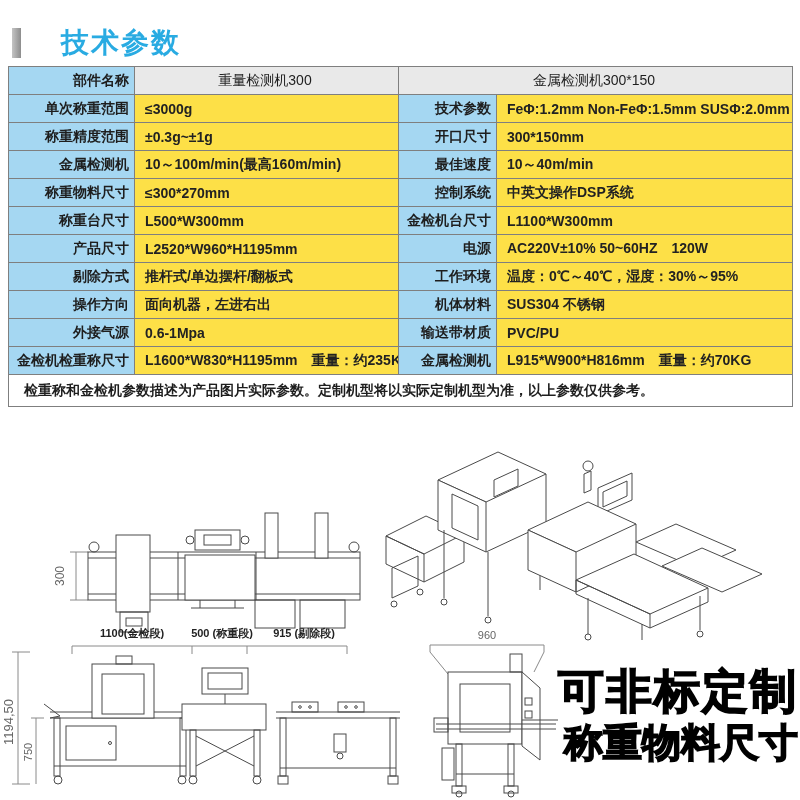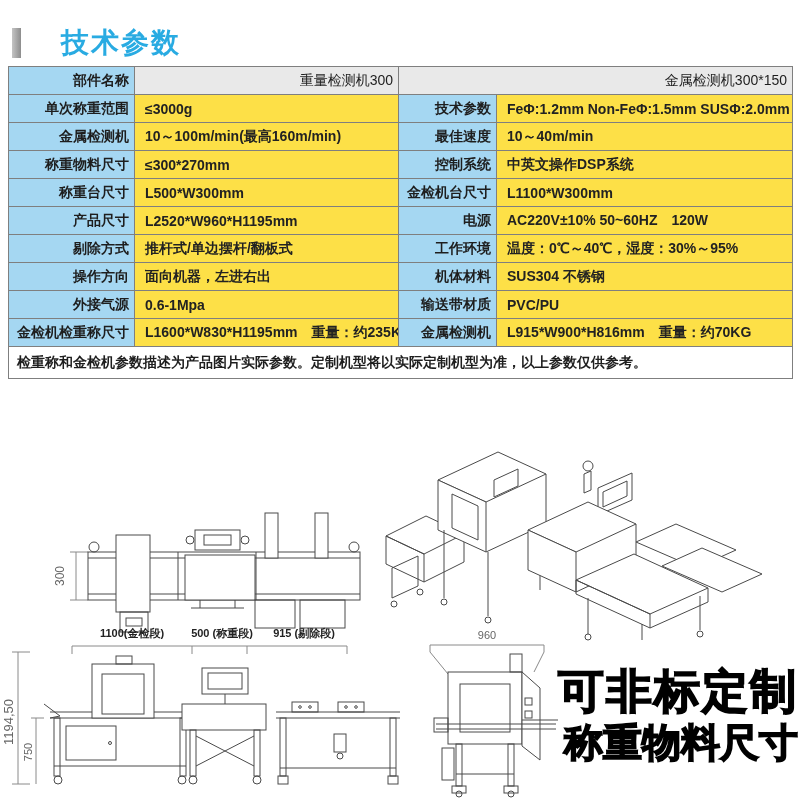--- a/index.html
+++ b/index.html
@@ -6,23 +6,23 @@
   html,body { background:#fff; }
   body { width:800px; height:800px; font-family:"Liberation Sans", sans-serif; position:relative; overflow:hidden; }
 
   .hdr-block { position:absolute; top:24px; left:12px; display:flex; align-items:center;gap:30px; }
   .hdr-bar { width:9px; height:30px; background:linear-gradient(to right,#c4c4c4,#8d8d8d); margin-right:10px; }
   .hdr-title { font-size:28px; font-weight:bold; color:#29abe2; letter-spacing:2px; }
 
   table.spec { position:absolute; top:66px; left:8px; width:784px; border-collapse:collapse; table-layout:fixed; }
   .spec td { border:1px solid #7f7f7f; height:28px; font-size:14px; color:#1e1e1e; padding:0 5px 0 2px; overflow:hidden; white-space:nowrap; }
   .spec td.lbl { background:#a5d7f2; text-align:right; font-weight:bold; }
-  .spec td.hdr { background:#e9e9e9; text-align:right;margin-top:24px; }
+  .spec td.hdr { background:#e9e9e9; text-align:center;margin-top:24px; }
   .spec td.val { background:#fde047; text-align:left; padding-left:10px; font-weight:bold; color:#222; }
-  .spec td.note { background:#fff; font-weight:bold; padding:5px 8px; height:32px; white-space:normal; }
+  .spec td.note { background:#fff; font-weight:bold; padding:5px 15px; height:32px; white-space:normal; }
 
   svg.draw-svg { position:absolute; }
   .ln { stroke:#4a4a4a; stroke-width:1; fill:none; }
   .lnw { stroke:#4a4a4a; stroke-width:1; fill:#fff; }
   .dim { stroke:#8a8a8a; stroke-width:1; fill:none; }
   .dimtxt { font-size:11px; fill:#666; font-family:"Liberation Sans",sans-serif; }
   .sect { font-size:11px; font-weight:bold; fill:#222; font-family:"Liberation Sans",sans-serif; }
 
   .slogan { position:absolute; left:534px; top:664px; width:264px; text-align:right; color:#000; font-weight:bold; }
   .slogan .l1 { font-size:46px; line-height:1.2; letter-spacing:2px; -webkit-text-stroke:1.5px #000; }
@@ -47,20 +47,26 @@
       <tr>
     <td class="lbl">部件名称</td>
     <td class="hdr">重量检测机300</td>
     <td class="hdr" colspan="2">金属检测机300*150</td>
   </tr>
   <tr>
     <td class="lbl">单次称重范围</td>
     <td class="val">≤3000g</td>
     <td class="lbl">技术参数</td>
     <td class="val">FeΦ:1.2mm Non-FeΦ:1.5mm SUSΦ:2.0mm</td>
+  </tr>
+  <tr>
+    <td class="lbl">称重精度范围</td>
+    <td class="val">±0.3g~±1g</td>
+    <td class="lbl">开口尺寸</td>
+    <td class="val">300*150mm</td>
   </tr>
   <tr>
     <td class="lbl">金属检测机</td>
     <td class="val">10～100m/min(最高160m/min)</td>
     <td class="lbl">最佳速度</td>
     <td class="val">10～40m/min</td>
   </tr>
   <tr>
     <td class="lbl">称重物料尺寸</td>
     <td class="val">≤300*270mm</td>

